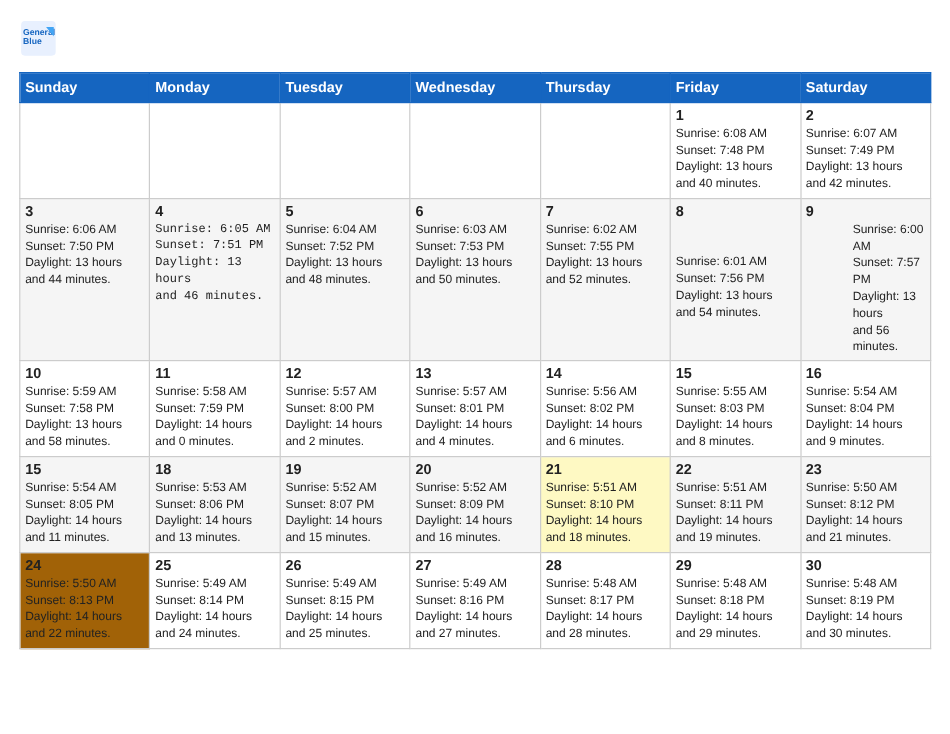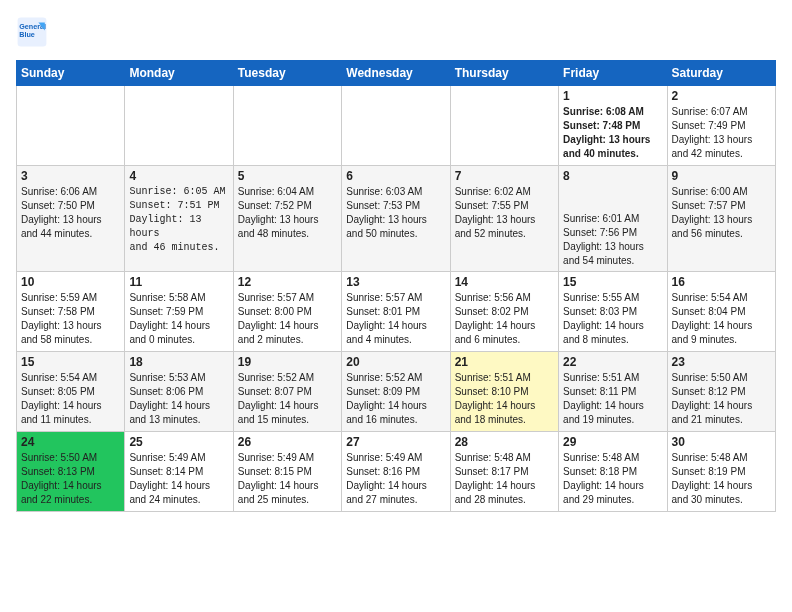--- a/index.html
+++ b/index.html
@@ -105,21 +105,21 @@
   </thead>
   <tbody id="calendar-body">
   <tr style="background: rgb(255, 255, 255);">
         <td class="empty" style="background: rgb(255, 255, 255);"></td>
         <td class="empty" style="background: rgb(255, 255, 255);"></td>
         <td class="empty" style="background: rgb(255, 255, 255);"></td>
         <td class="empty" style="background: rgb(255, 255, 255);"></td>
         <td class="empty" style="background: rgb(255, 255, 255);"></td>
         <td style="background: rgb(255, 255, 255);">
           <span class="day-num">1</span>
-          <div class="cell-info" style="white-space: pre-line; font-weight: bold;">Sunrise: 6:08 AM
+          <div class="cell-info" style="white-space: pre-line;">Sunrise: 6:08 AM
 Sunset: 7:48 PM
 Daylight: 13 hours
 and 40 minutes.</div>
         </td>
         <td style="background: rgb(255, 255, 255);">
           <span class="day-num">2</span>
           <div class="cell-info" style="white-space: pre-line;">Sunrise: 6:07 AM
 Sunset: 7:49 PM
 Daylight: 13 hours
 and 42 minutes.</div>
@@ -163,21 +163,21 @@
         </td>
         <td style="background: rgb(245, 245, 245);">
           <span class="day-num">8</span>
           <div class="cell-info" style="white-space: pre-line; margin-top: 29px;">Sunrise: 6:01 AM
 Sunset: 7:56 PM
 Daylight: 13 hours
 and 54 minutes.</div>
         </td>
         <td style="background: rgb(245, 245, 245);">
           <span class="day-num">9</span>
-          <div class="cell-info" style="white-space: pre-line;">Sunrise: 6:00 AM
+          <div class="cell-info" style="white-space: pre-line; margin-left: 39px;">Sunrise: 6:00 AM
 Sunset: 7:57 PM
 Daylight: 13 hours
 and 56 minutes.</div>
         </td>
       </tr>
       <tr style="background: rgb(255, 255, 255);">
         <td style="background: rgb(255, 255, 255);">
           <span class="day-num">10</span>
           <div class="cell-info" style="white-space: pre-line;">Sunrise: 5:59 AM
 Sunset: 7:58 PM
@@ -272,21 +272,21 @@
         </td>
         <td style="background: rgb(245, 245, 245);">
           <span class="day-num">23</span>
           <div class="cell-info" style="white-space: pre-line;">Sunrise: 5:50 AM
 Sunset: 8:12 PM
 Daylight: 14 hours
 and 21 minutes.</div>
         </td>
       </tr>
       <tr style="background: rgb(255, 255, 255);">
-        <td style="background: #22c55e;">
+        <td style="background: #a16207;">
           <span class="day-num">24</span>
           <div class="cell-info" style="white-space: pre-line;">Sunrise: 5:50 AM
 Sunset: 8:13 PM
 Daylight: 14 hours
 and 22 minutes.</div>
         </td>
         <td style="background: rgb(255, 255, 255);">
           <span class="day-num">25</span>
           <div class="cell-info" style="white-space: pre-line;">Sunrise: 5:49 AM
 Sunset: 8:14 PM

